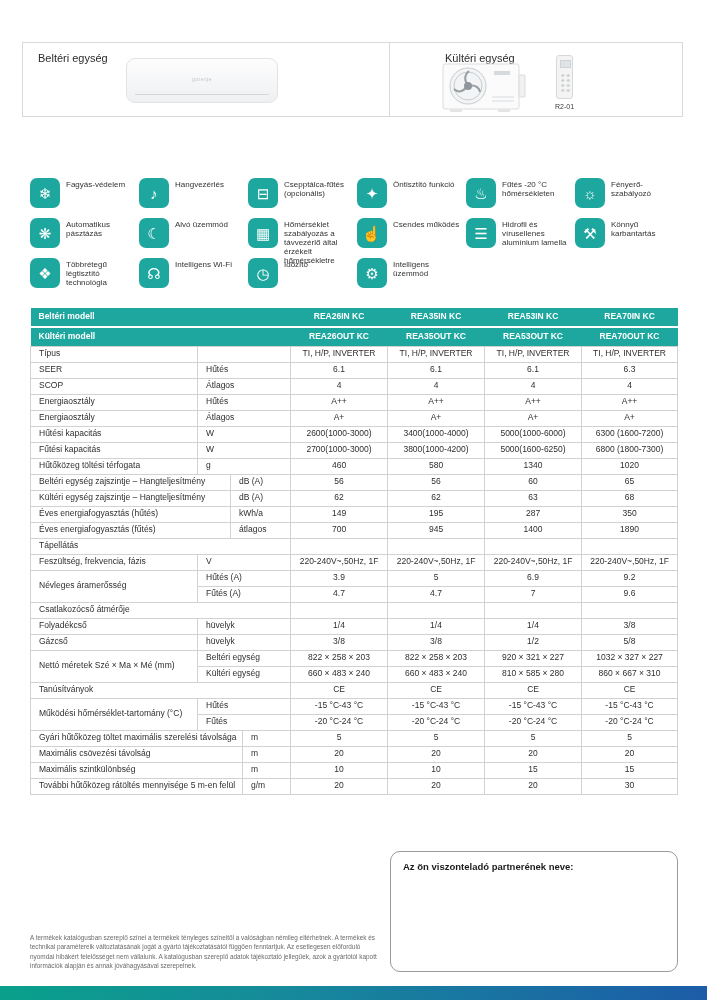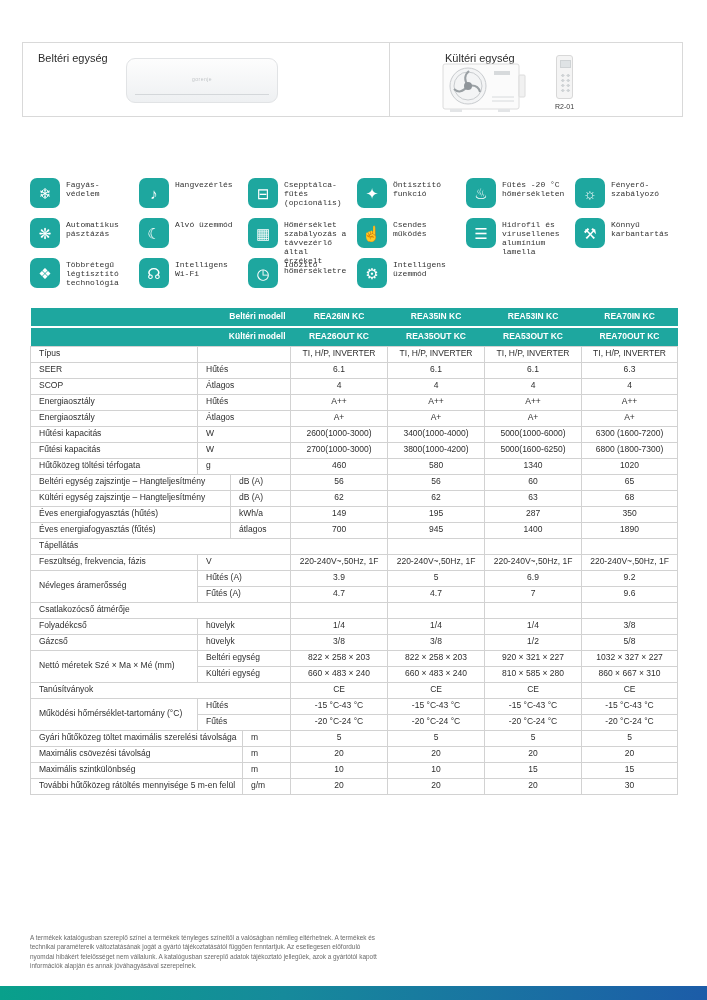--- a/index.html
+++ b/index.html
@@ -33,31 +33,31 @@
   .remote-caption { position:absolute; left:146px; top:60px; width:57px; text-align:center; font-size:7px; color:#3a3a3a; }
 
   
   .features { position:absolute; left:30px; top:178px; width:648px;
     display:grid; grid-template-columns:repeat(6,1fr); grid-template-rows:30px 30px auto;
     column-gap:6px; row-gap:10px; align-items:start; }
   .feature { display:flex; gap:6px; }
   .ficon { flex:0 0 30px; width:30px; height:30px; background:#1ea79f; border-radius:7px;
     color:#fff; display:flex; align-items:center; justify-content:center; font-size:15px; line-height:1; }
   .ficon.txt { font-size:11px; font-weight:bold; letter-spacing:-.3px; }
-  .flabel { font-size:8px; line-height:1.14; color:#333; padding-top:2px;font-family:Liberation Mono, monospace; }
+  .flabel { font-size:8px; line-height:1.14; color:#333; padding-top:2px; }
 
   
   .spec-table { position:absolute; left:30px; top:308px; width:647px; border-collapse:collapse; table-layout:fixed;
     font-size:8.5px; color:#2e2e2e; }
   .spec-table td { height:16px; padding:1px 5px; border:1px solid #d2d2d2; vertical-align:middle; line-height:1.1; }
   .spec-table td.lbl, .spec-table td.sub { text-align:left; padding-left:8px; }
   .spec-table td.val { text-align:center; }
   .spec-table tr.hrow td { background:#1ea79f; color:#fff; border:none; height:19px; font-weight:bold; }
   .spec-table tr.hrow1 td { border-bottom:2px solid #fff; }
-  .spec-table tr.hrow td.hlabel { text-align:right; padding-left:8px;margin-top:16px; }
+  .spec-table tr.hrow td.hlabel { text-align:left; padding-left:8px;margin-top:16px; }
   .spec-table tr.hrow td.val { font-weight:bold; }
 
   
   .footnote { position:absolute; left:30px; top:933px; width:350px; font-size:6.4px; line-height:1.48; color:#6a6a6a; }
   .reseller-box { position:absolute; left:390px; top:851px; width:288px; height:121px;
     border:1px solid #9a9a9a; border-radius:10px; padding:9px 12px; background:#fff; }
   .reseller-box .rlabel { font-size:9.5px; font-weight:bold; color:#1c1c1c; }
   .footer-bar { position:absolute; left:0; top:986px; width:707px; height:14px;
     background:linear-gradient(90deg,#09a08b 0%,#168a9b 40%,#1c5ca8 100%); }
 </style>
@@ -413,15 +413,18 @@
           <td class="val">20</td>
           <td class="val">20</td>
           <td class="val">20</td>
           <td class="val">30</td>
         </tr>
       </tbody>
   </table>
 
   <div class="footnote">A termékek katalógusban szereplő színei a termékek tényleges színeitől a valóságban némileg eltérhetnek. A termékek és technikai paramétereik változtatásának jogát a gyártó tájékoztatásától függően fenntartjuk. Az esetlegesen előforduló nyomdai hibákért felelősséget nem vállalunk. A katalógusban szereplő adatok tájékoztató jellegűek, azok a gyártótól kapott információk alapján és annak jóváhagyásával szerepelnek.</div>
 
+  <div class="reseller-box">
+    <div class="rlabel">Az ön viszonteladó partnerének neve:</div>
+  </div>
 
   <div class="footer-bar"></div>
 </div>
 
 </body></html>

